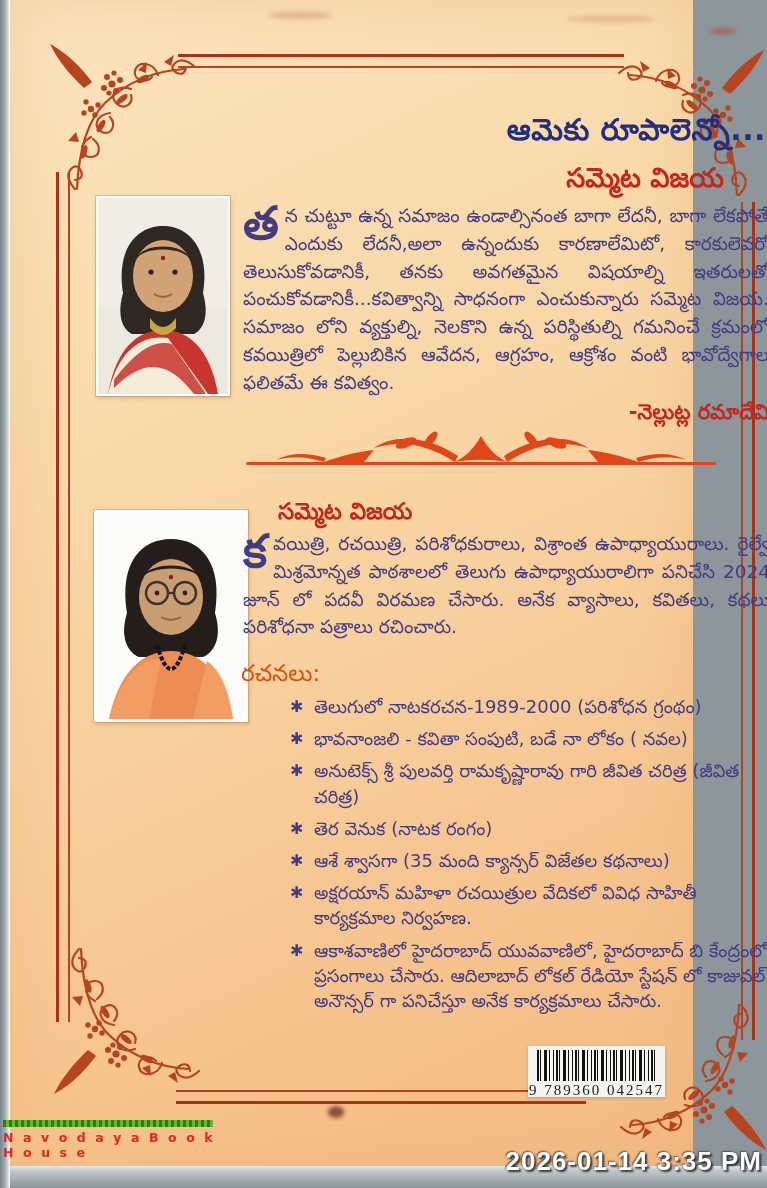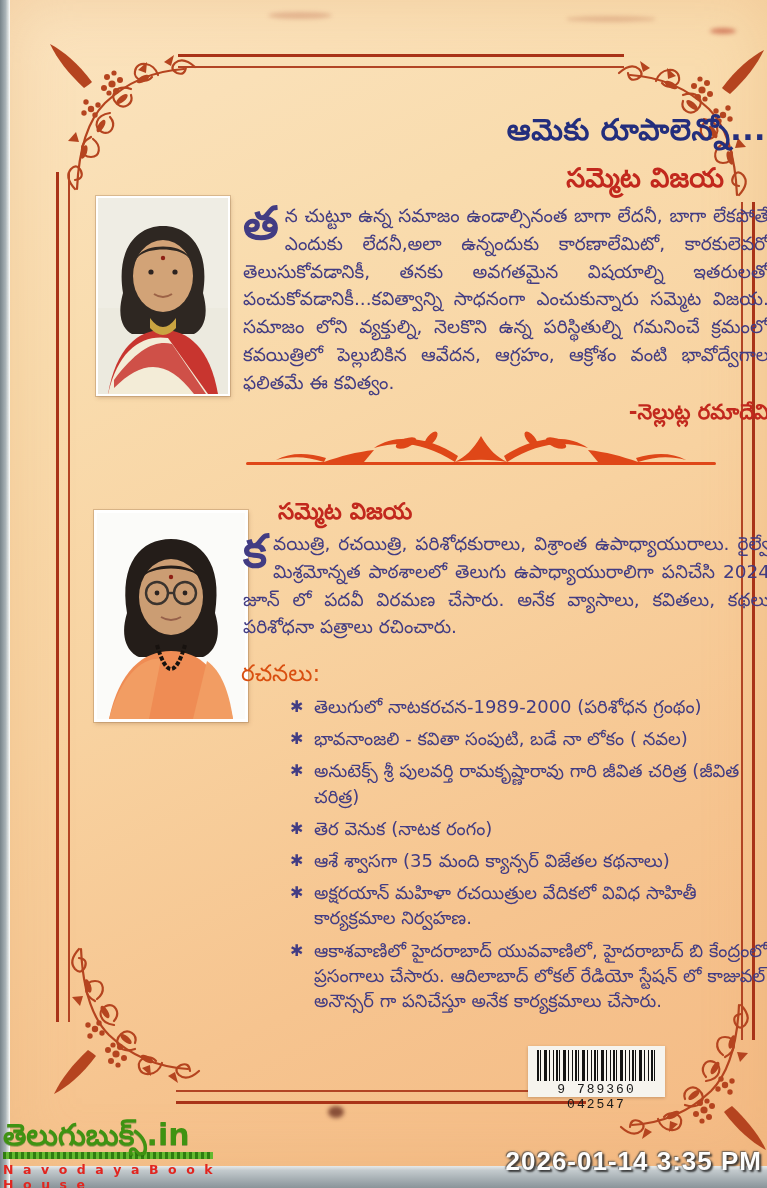--- a/index.html
+++ b/index.html
@@ -1,20 +1,20 @@
 <!DOCTYPE html>
 <html><head>
 <meta charset="utf-8">
 <style>
   html,body{margin:0;padding:0;}
   body{width:767px;height:1188px;position:relative;overflow:hidden;
        font-family:"DejaVu Sans",sans-serif;background:#8c969b;}
   .canvas{position:absolute;inset:0;}
   
-  .page{position:absolute;left:10px;top:0;width:757px;height:1170px;
+  .page{position:absolute;left:10px;top:0;width:683px;height:1170px;
         background:linear-gradient(155deg,#fbe4c0 0%,#f9dcae 25%,#f8d2a0 50%,#f6c48f 75%,#f4ba84 100%);
         box-shadow:inset 0 0 60px rgba(230,170,110,.35);}
   .edge-left{position:absolute;left:0;top:0;width:10px;height:1188px;
         background:linear-gradient(90deg,#77848a,#a9b3b7 55%,#e9ece9 90%,#fff);z-index:6;}
   .edge-bottom{position:absolute;left:0;top:1166px;width:767px;height:22px;
         background:linear-gradient(#e7eaea 0%,#c3cacd 20%,#97a1a6 80%,#8a9499);z-index:5;}
   
   .fr{position:absolute;z-index:2;}
   .fr-top{left:168px;top:54px;width:446px;height:9px;
           border-top:3px solid #a93318;border-bottom:2px solid #b24424;}
@@ -59,21 +59,21 @@
   .works ul{list-style:none;margin:0;padding:0;}
   .works li{display:flex;margin-bottom:7px;color:#423c83;font-size:18px;line-height:1.4;}
   .works .bullet{width:24px;flex:0 0 24px;font-size:16px;padding-top:2px;color:#423c83;}
   .works .it{flex:1;}
   
   .barcode{position:absolute;left:518px;top:1046px;width:137px;height:51px;background:#f6f4ee;
            box-shadow:0 1px 3px rgba(100,60,30,.3);z-index:4;}
   .bars{position:absolute;left:9px;right:9px;top:4px;height:31px;
         background:repeating-linear-gradient(90deg,#121212 0 2px,#f6f4ee 2px 3px,#121212 3px 4px,#f6f4ee 4px 7px,#121212 7px 10px,#f6f4ee 10px 12px,#121212 12px 13px,#f6f4ee 13px 16px,#121212 16px 17px,#f6f4ee 17px 19px);}
   .digits{position:absolute;left:0;right:0;top:36px;text-align:center;color:#1a1a1a;
-        font-size:13px;letter-spacing:2px;font-family:Liberation Mono, monospace;}
+        font-size:15px;letter-spacing:2px;font-family:Liberation Serif, serif;}
   
   .logo{position:absolute;left:3px;top:1119px;width:232px;z-index:7;}
   .logo-site{font-size:30px;font-weight:bold;color:#3f9312;line-height:1.05;
              text-shadow:0 1px 0 rgba(30,80,10,.4);}
   .grass{height:7px;width:210px;margin-top:1px;
          background:repeating-linear-gradient(90deg,#2f7d10 0 3px,#63b92f 3px 6px);}
   .logo-name{font-size:12.5px;font-weight:bold;color:#e2251f;letter-spacing:2.6px;margin-top:3px;}
   
   .timestamp{position:absolute;right:5px;top:1146px;z-index:8;
         font-family:"Liberation Sans",sans-serif;font-weight:bold;font-size:26px;color:#fdfdfd;
@@ -255,20 +255,19 @@
     <div class="barcode">
       <div class="bars"></div>
       <div class="digits">9 789360 042547</div>
     </div>
   </div>
 
   <div class="edge-bottom"></div>
   <div class="edge-left"></div>
 
   <div class="logo">
-    <div class="logo-site">తెలుగుబుక్స్.in</div>
     <div class="grass"></div>
     <div class="logo-name">N a v o d a y a  B o o k  H o u s e</div>
 
   </div>
 
   <div class="timestamp">2026-01-14  3:35 PM</div>
 </div>
 
 </body></html>

